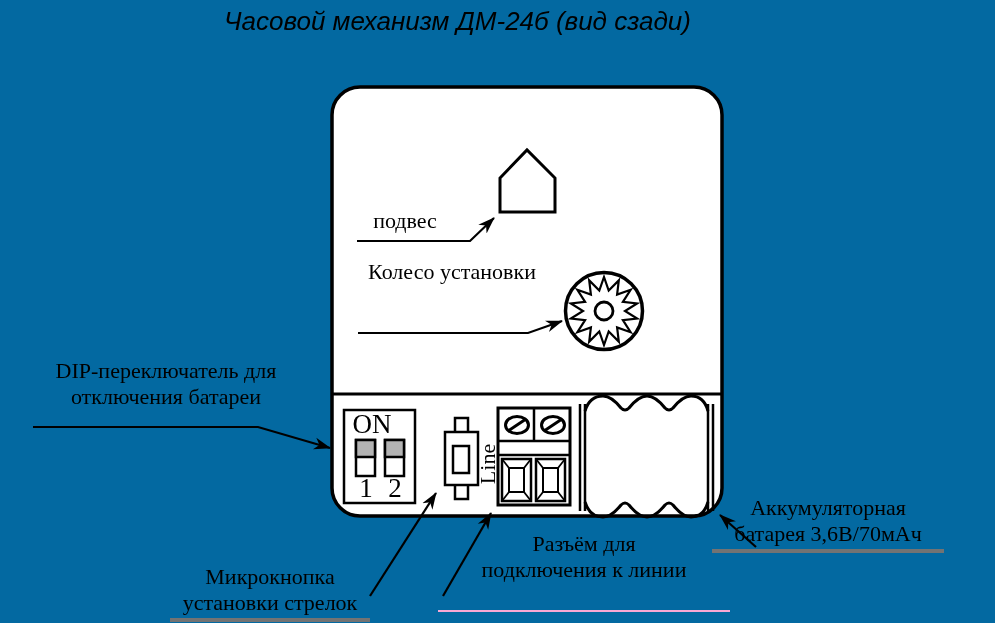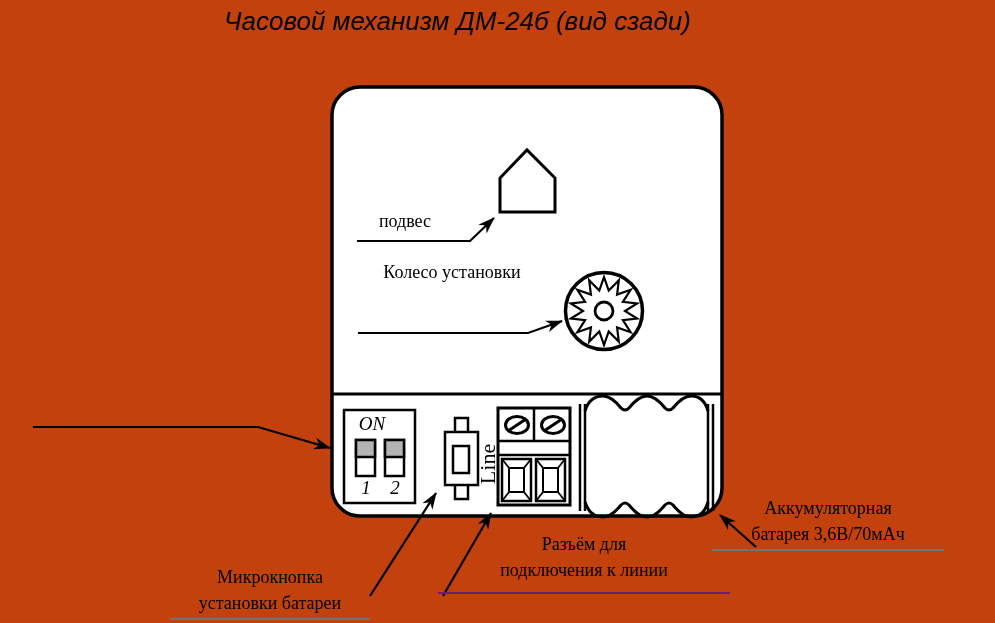--- a/index.html
+++ b/index.html
@@ -1,28 +1,28 @@
 <!DOCTYPE html>
 <html><head>
 <meta charset="utf-8">
 <style>
   html,body{margin:0;padding:0;background:#ffffff;}
   .canvas{
-    position:relative;width:995px;height:623px;background:#c2410c;
+    position:relative;width:995px;height:623px;background:#0369a1;
     font-family:"Liberation Serif",serif;color:#000;overflow:hidden;
   }
   .canvas svg{position:absolute;left:0;top:0;}
-  .lbl{position:absolute;font-size:18px;line-height:26px;text-align:center;white-space:nowrap;}
+  .lbl{position:absolute;font-size:22px;line-height:26px;text-align:center;white-space:nowrap;}
   .title{
     position:absolute;left:180px;top:6px;width:555px;text-align:center;
     font-family:"Liberation Sans",sans-serif;font-style:italic;font-size:26px;line-height:30px;
   }
-  .u2{border-bottom:2px solid #737373;padding-bottom:2px;}
-  .conn-lbl{border-bottom:2px solid #701a75;padding-bottom:9px;}
-  .dipfont{font-size:19px;line-height:24px;font-style:italic;}
+  .u2{border-bottom:4px solid #737373;padding-bottom:2px;}
+  .conn-lbl{border-bottom:2px solid #f9a8d4;padding-bottom:27px;}
+  .dipfont{font-size:27px;line-height:24px;}
   .vline{
     position:absolute;left:452px;top:452px;width:72px;height:24px;
     transform:rotate(-90deg);font-size:22px;line-height:24px;text-align:center;
   }
 </style>
 </head>
 <body>
 
 <div class="canvas">
 
@@ -108,24 +108,28 @@
   </svg>
 
   <div class="title">Часовой механизм ДМ-24б (вид сзади)</div>
 
   <div class="lbl" style="left:360px;top:208px;width:90px;">подвес</div>
 
   <div class="lbl" style="left:352px;top:259px;width:200px;">
     <div>Колесо установки</div>
   </div>
 
+  <div class="lbl" style="left:28px;top:358px;width:276px;">
+    <div>DIP-переключатель для</div>
+    <div>отключения батареи</div>
+  </div>
 
   <div class="lbl" style="left:170px;top:564px;width:200px;">
     <div>Микрокнопка</div>
-    <div class="u2">установки батареи</div>
+    <div class="u2">установки стрелок</div>
   </div>
 
   <div class="lbl conn-lbl" style="left:438px;top:531px;width:292px;">
     <div>Разъём для</div>
     <div>подключения к линии</div>
   </div>
 
   <div class="lbl" style="left:712px;top:495px;width:232px;">
     <div>Аккумуляторная</div>
     <div class="u2">батарея 3,6В/70мАч</div>

